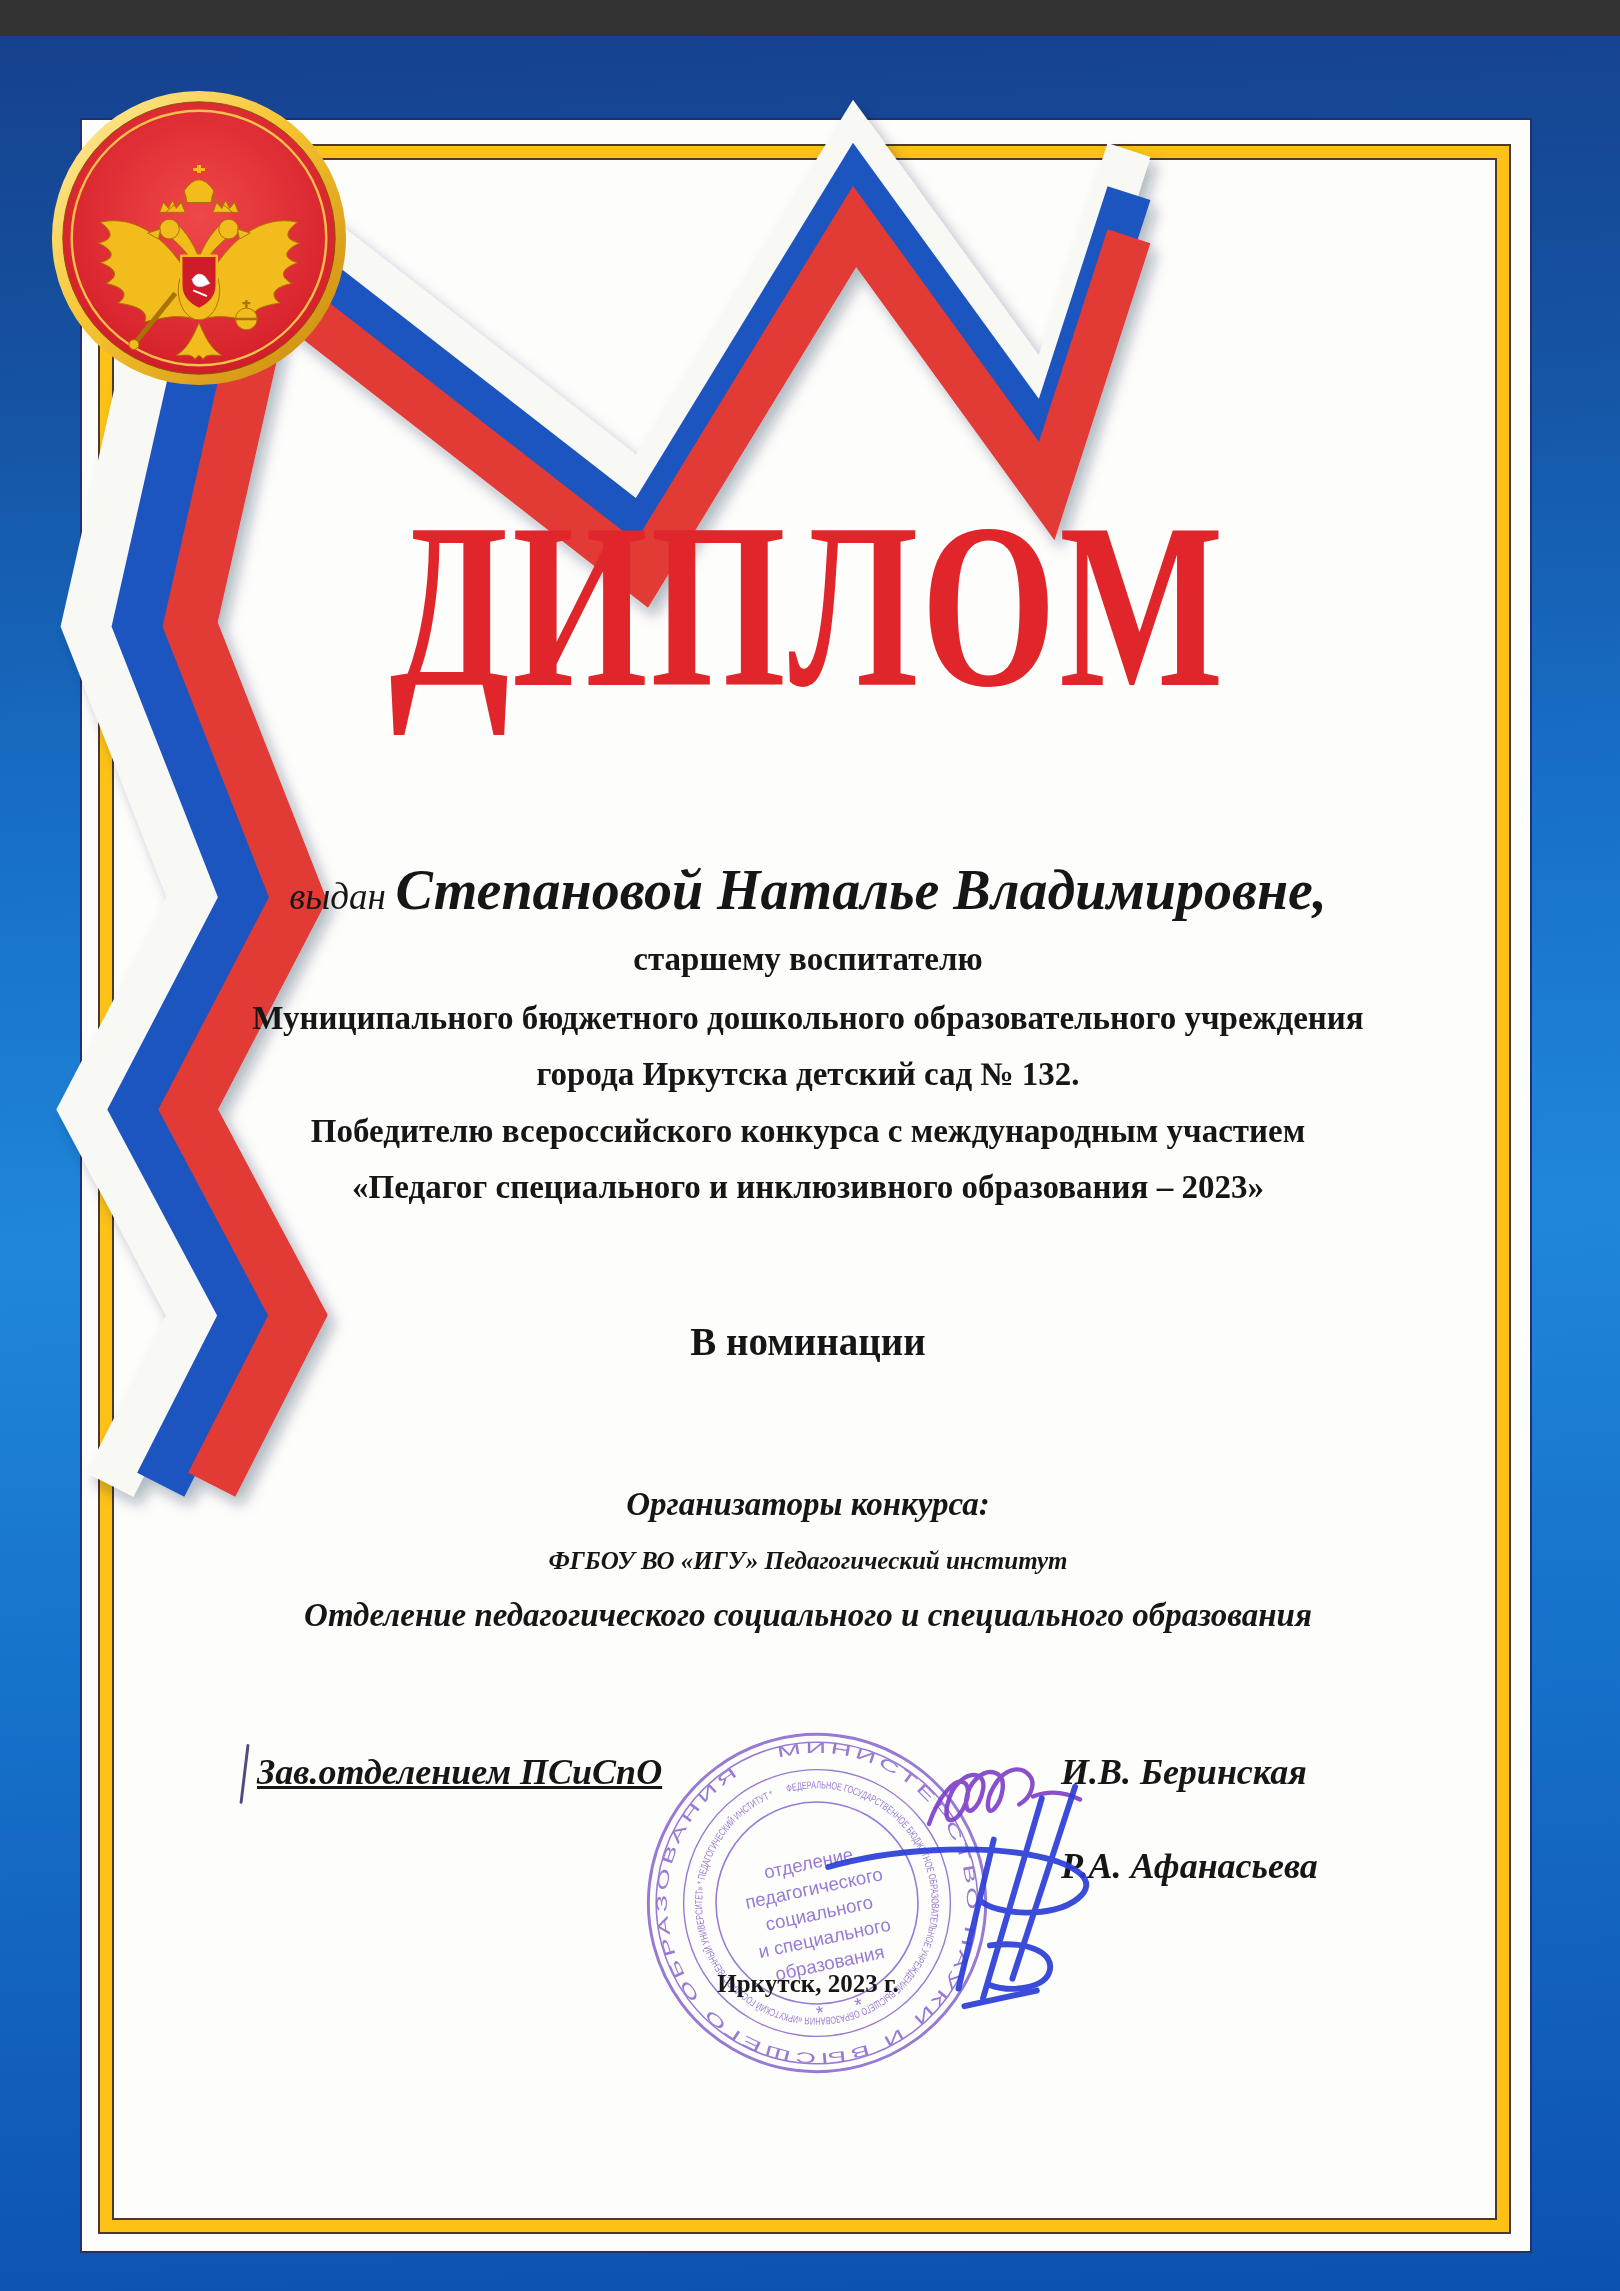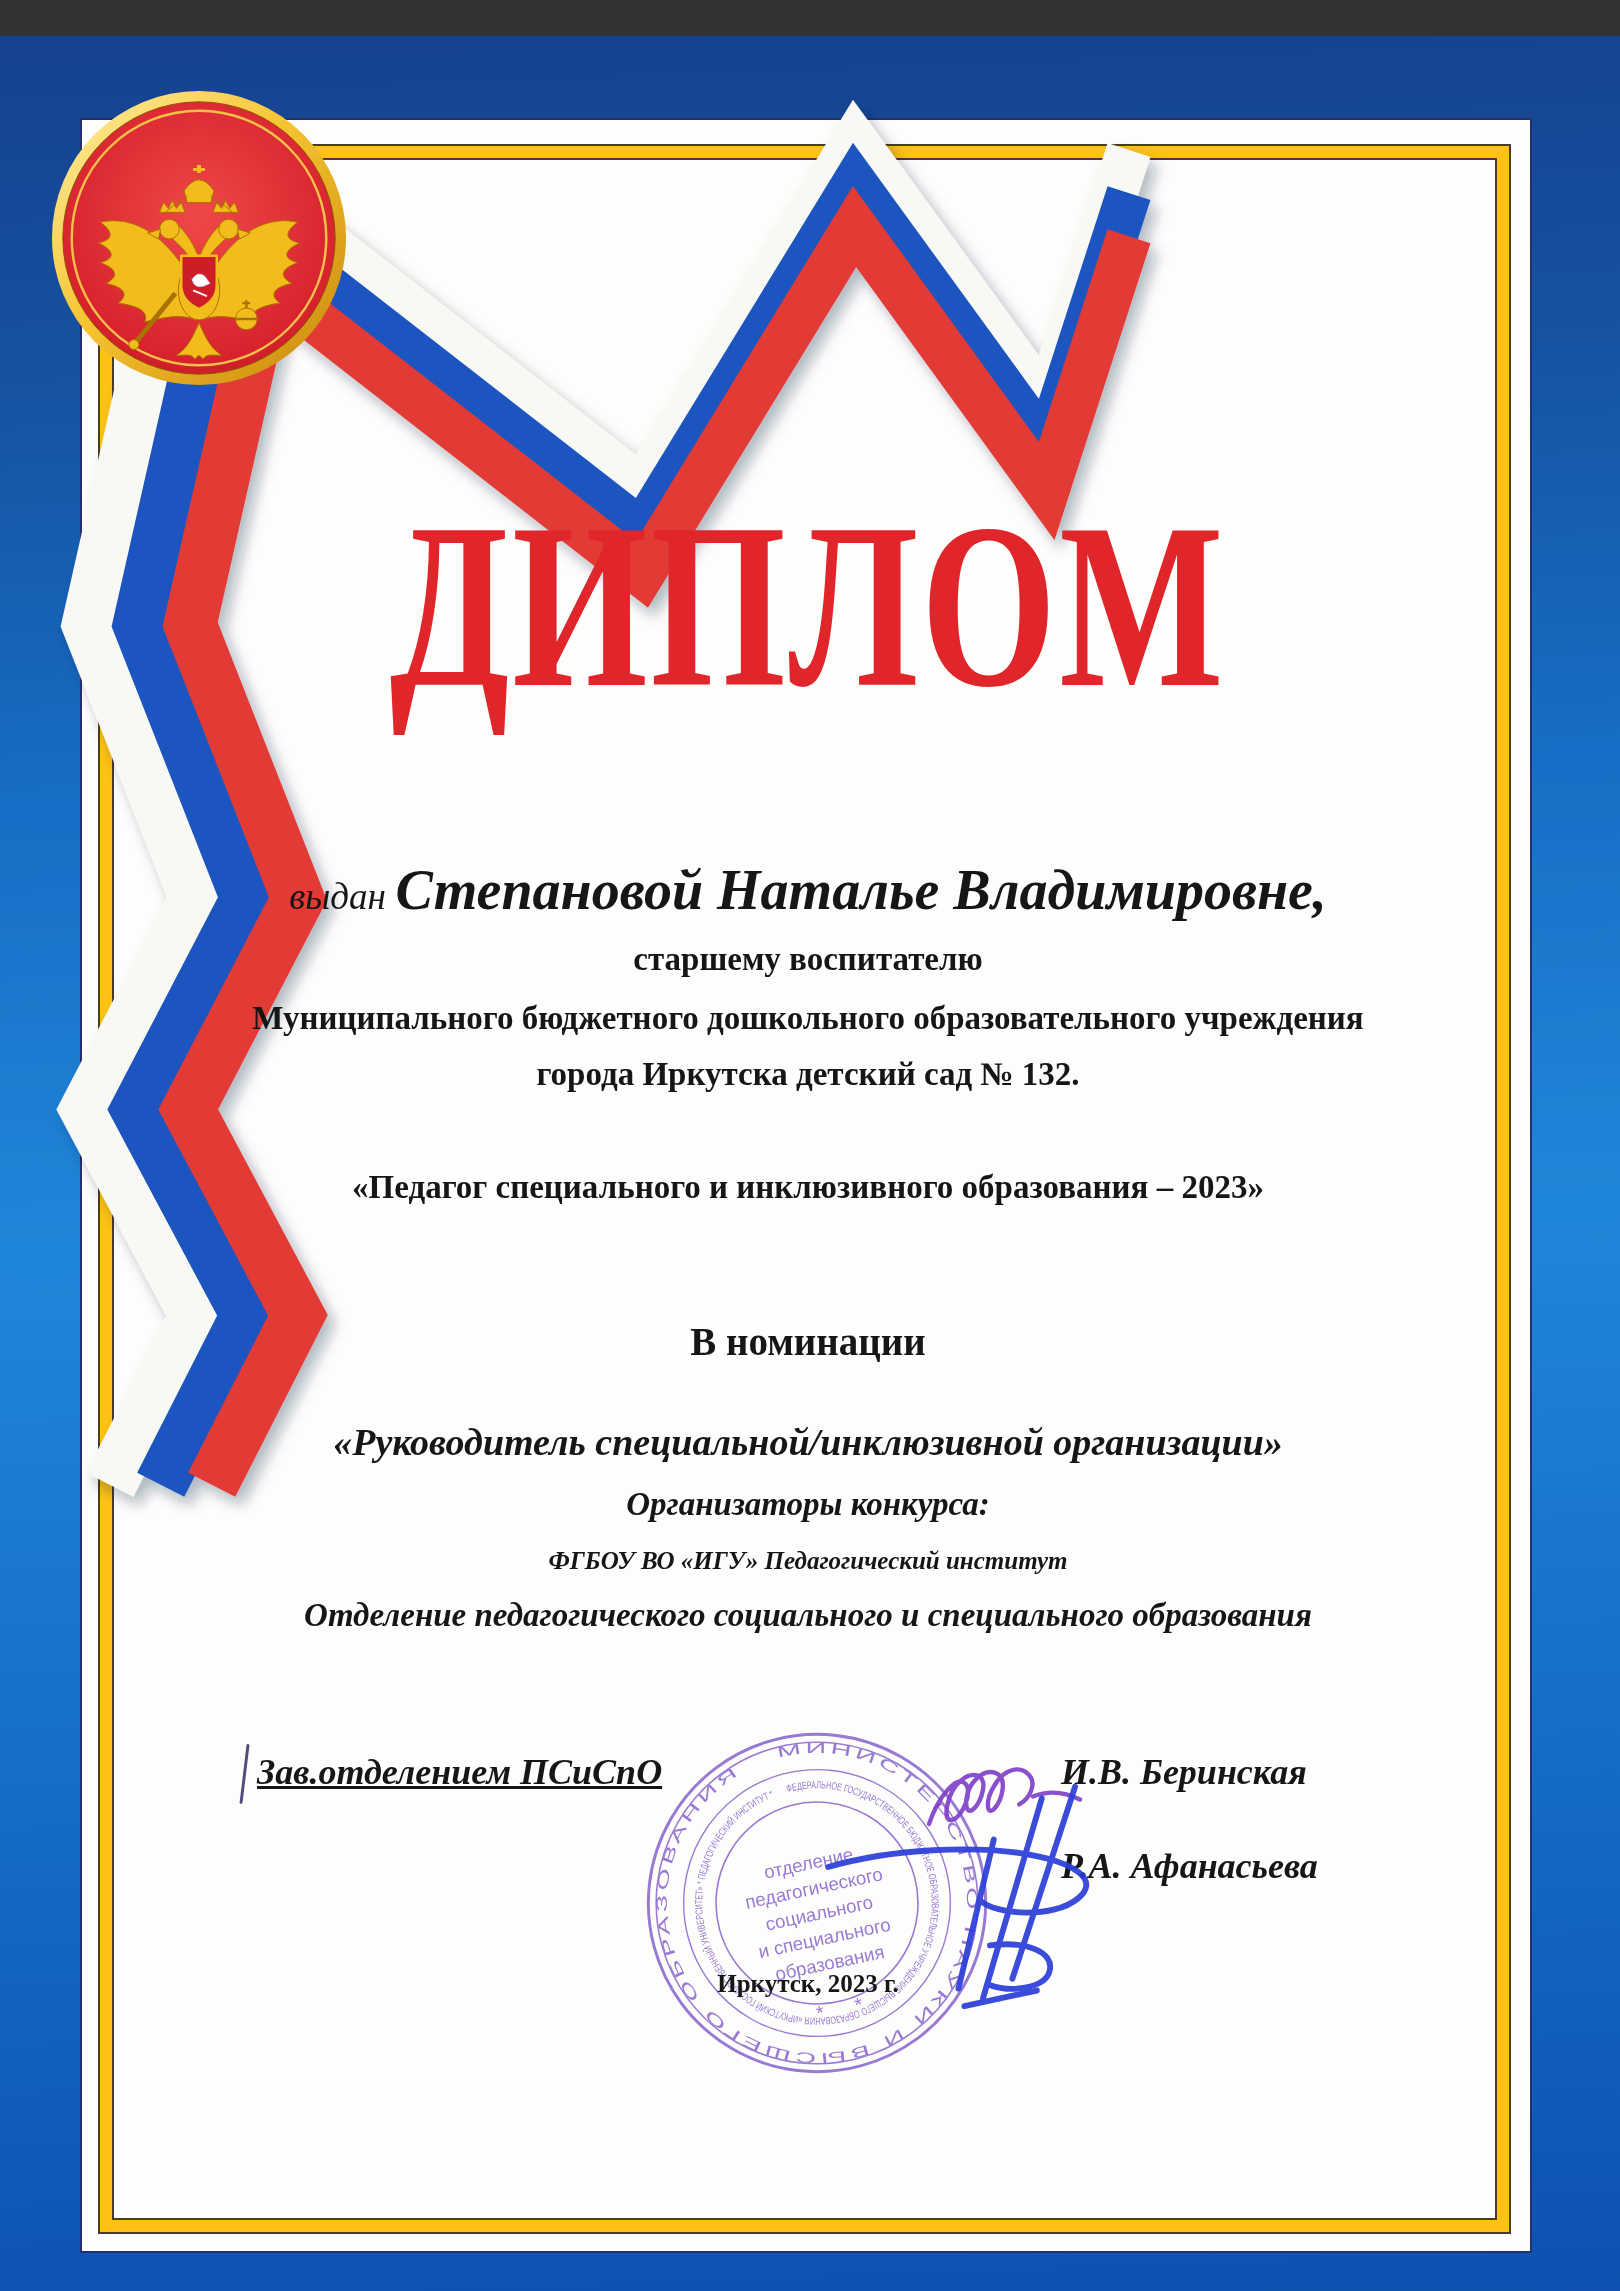--- a/index.html
+++ b/index.html
@@ -118,25 +118,25 @@
 
   <div class="textz recip-row" style="top:829px;">
     <span class="prefix">выдан</span>
     <span> </span>
     <span class="name">Степановой Наталье Владимировне,</span>
   </div>
 
   <div class="textz b sz34" style="top:904px;">старшему воспитателю</div>
   <div class="textz b sz34" style="top:963px;">Муниципального бюджетного дошкольного образовательного учреждения</div>
   <div class="textz b sz34" style="top:1019px;">города Иркутска детский сад № 132.</div>
+  <div class="textz b sz34" style="top:1076px;">Победителю всероссийского конкурса с международным участием</div>
   <div class="textz b sz34" style="top:1132px;">«Педагог специального и инклюзивного образования – 2023»</div>
 
   <div class="textz b sz40" style="top:1283px;">В номинации</div>
 
-  <div class="textz b i" style="top:1384px;font-size:38px;">«Руководитель специальной/инклюзивной организации»</div>
   <div class="textz b i sz34" style="top:1449px;">Организаторы конкурса:</div>
   <div class="textz b i sz36" style="top:1504px;">ФГБОУ ВО «ИГУ» Педагогический институт</div>
   <div class="textz b i sz34" style="top:1560px;">Отделение педагогического социального и специального образования</div>
 
   <div class="sigrole textz" style="left:257px;top:1715px;width:auto;text-align:left;">Зав.отделением ПСиСпО</div>
   <div class="signame textz" style="left:1061px;top:1715px;width:auto;text-align:left;">И.В. Беринская</div>
 
   <div class="signame textz" style="left:1061px;top:1809px;width:auto;text-align:left;">Р.А. Афанасьева</div>
 
   <div class="textz b sz36 footer-line" style="top:1927px;">Иркутск, 2023 г.</div>

